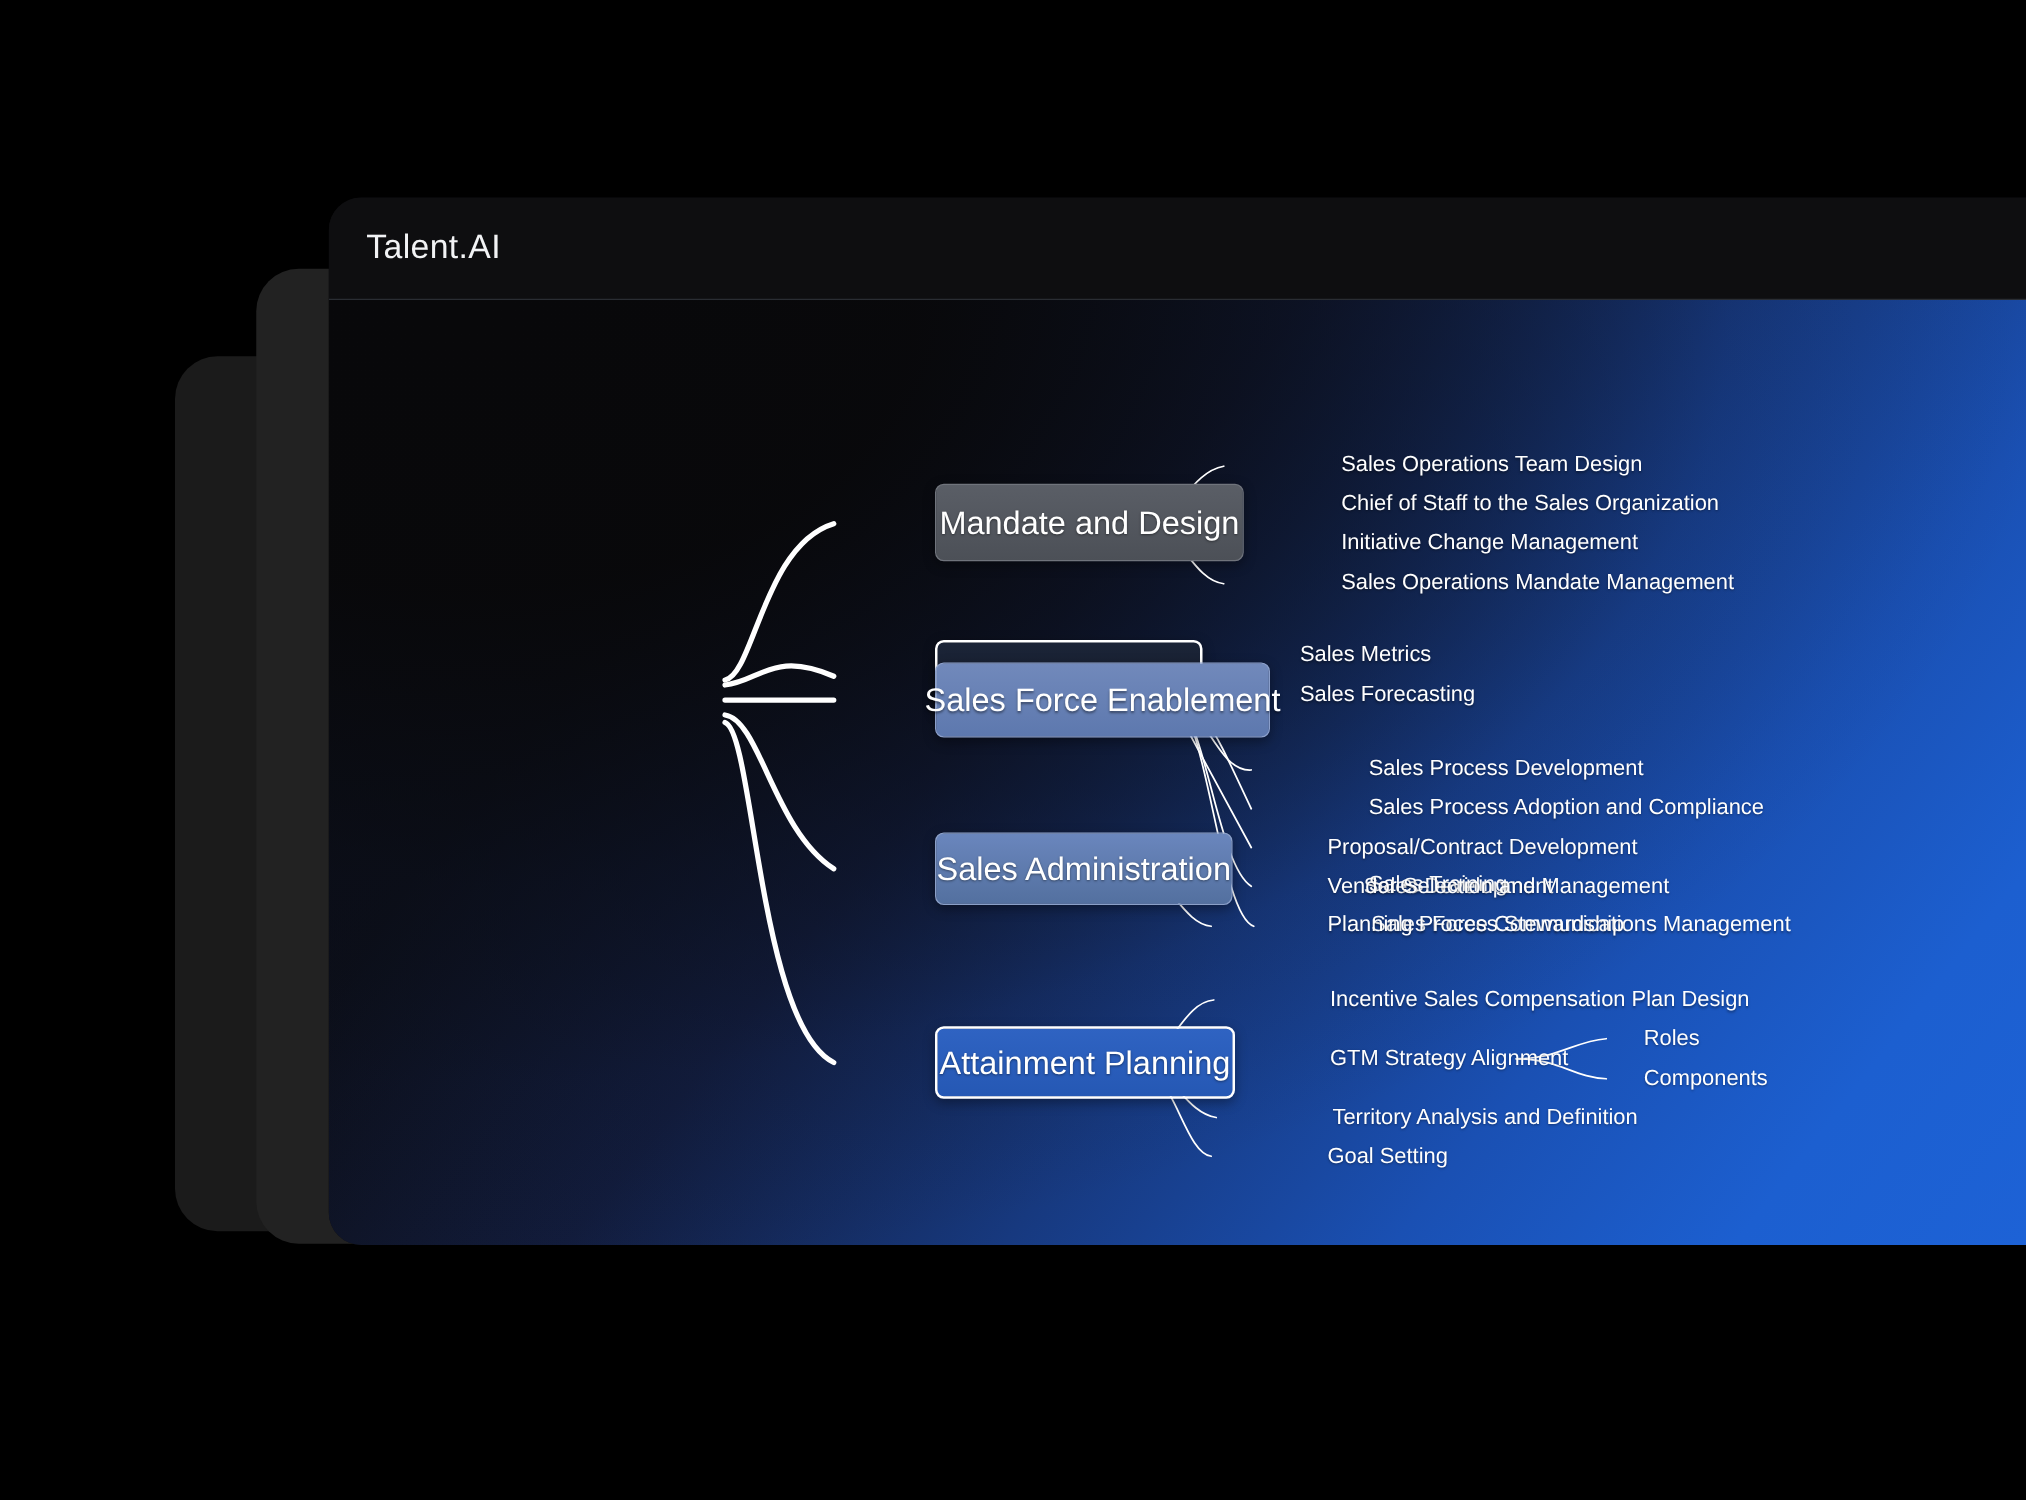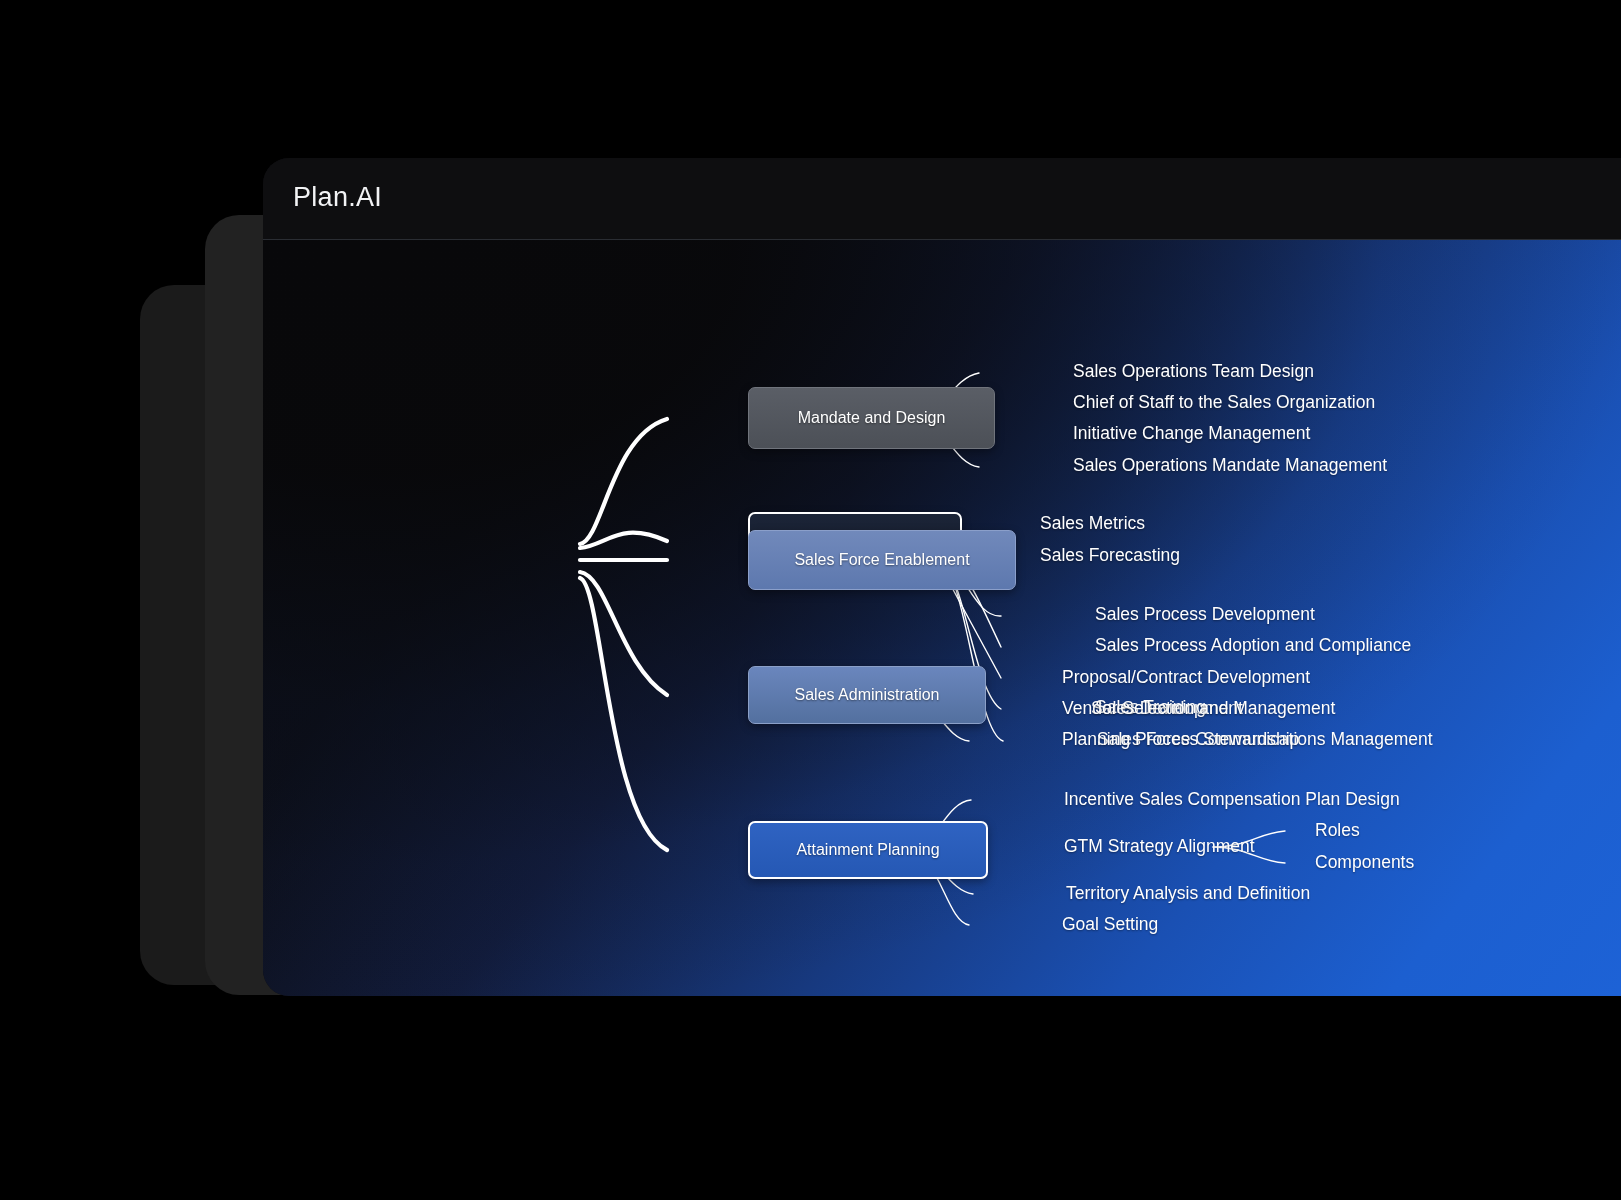--- a/index.html
+++ b/index.html
@@ -95,21 +95,21 @@
   }
   .node-root {
     border: 2px solid #e9ecf2;
     border-radius: 36px;
     background: linear-gradient(150deg, #14171f 0%, #151b2b 100%);
     font-size: 27px;
     box-shadow: 0 2px 10px rgba(0,0,0,0.45);
   }
   .node-branch {
     border-radius: 7px;
-    font-size: 16px;
+    font-size: 26px;
     box-shadow: 0 3px 9px rgba(0,0,0,0.35);
   }
   .b-mandate {
     background: linear-gradient(180deg, #5a5e66 0%, #4c5057 100%);
     border: 1px solid #70747c;
   }
   .b-analytics {
     background: linear-gradient(180deg, #1b2437 0%, #161d2d 100%);
     border: 2px solid #ffffff;
   }
@@ -148,21 +148,21 @@
 <body>
 
 <div id="stage">
 
   <div class="bg-card" id="bg-card-far"></div>
   <div class="bg-card" id="bg-card-near"></div>
 
   <div id="app-window">
 
     <div id="titlebar">
-      <div id="app-title">Plan.AI</div>
+      <div id="app-title">Talent.AI</div>
     </div>
 
     <div id="canvas">
 
       <svg id="map-svg" viewBox="0 0 1358 756" preserveAspectRatio="none">
         <g fill="none" stroke="#ffffff" stroke-linecap="round">
 
           <path d="M 317 304 C 340 300, 348 196, 404 179" stroke-width="4.2"></path>
           <path d="M 317 308 C 345 305, 356 280, 404 301" stroke-width="4.2"></path>
           <path d="M 317 320 L 404 320" stroke-width="4.2"></path>

